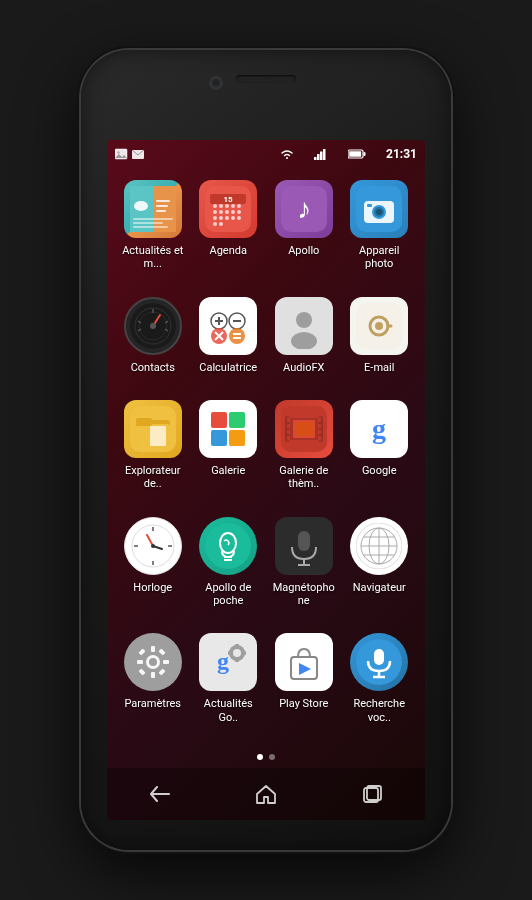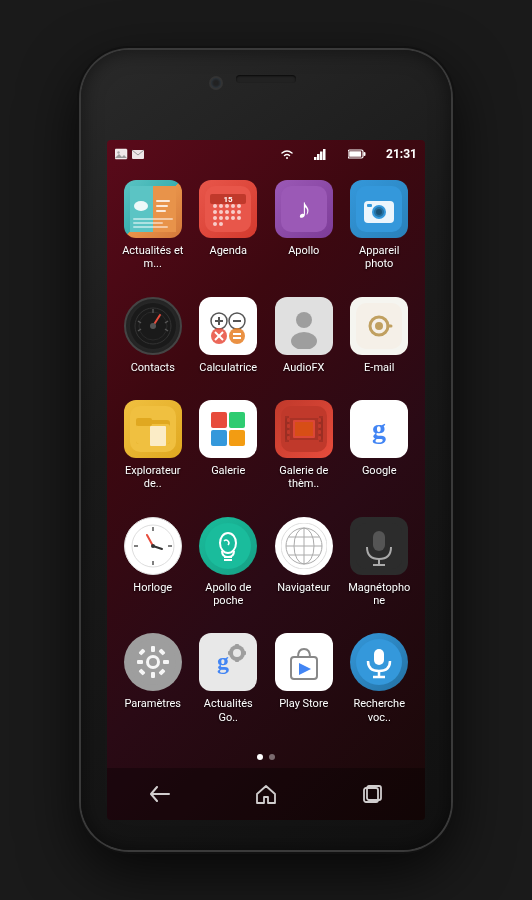--- a/index.html
+++ b/index.html
@@ -554,47 +554,47 @@
               <line x1="19" y1="34" x2="27" y2="34" stroke="white" stroke-width="2"></line>
               <line x1="19" y1="37" x2="27" y2="37" stroke="white" stroke-width="2"></line>
 
               <path d="M19,18 Q21,16 23,18 Q25,20 23,22" fill="none" stroke="white" stroke-width="1.5"></path>
             </svg>
           </div>
           <span class="app-label">Apollo de poche</span>
         </div>
 
         <div class="app-item">
+          <div class="app-icon icon-magneto">
+            <svg width="46" height="46" viewBox="0 0 46 46">
+              <rect x="0" y="0" width="46" height="46" rx="10" fill="#2c2c2c"></rect>
+
+              <rect x="17" y="8" width="12" height="20" rx="6" fill="#555"></rect>
+              <path d="M11,24 Q11,36 23,36 Q35,36 35,24" fill="none" stroke="#aaa" stroke-width="2"></path>
+              <line x1="23" y1="36" x2="23" y2="42" stroke="#aaa" stroke-width="2"></line>
+              <line x1="17" y1="42" x2="29" y2="42" stroke="#aaa" stroke-width="2"></line>
+            </svg>
+          </div>
+          <span class="app-label">Magnétophone</span>
+        </div>
+
+        <div class="app-item">
           <div class="app-icon icon-navigateur" style="border-radius: 50%;">
             <svg width="46" height="46" viewBox="0 0 46 46">
               <circle cx="23" cy="23" r="23" fill="white" stroke="#ddd" stroke-width="1"></circle>
 
               <circle cx="23" cy="23" r="18" fill="none" stroke="#aaa" stroke-width="1"></circle>
               <ellipse cx="23" cy="23" rx="10" ry="18" fill="none" stroke="#aaa" stroke-width="1"></ellipse>
               <line x1="5" y1="23" x2="41" y2="23" stroke="#aaa" stroke-width="1"></line>
               <line x1="8" y1="14" x2="38" y2="14" stroke="#aaa" stroke-width="1"></line>
               <line x1="8" y1="32" x2="38" y2="32" stroke="#aaa" stroke-width="1"></line>
               <line x1="23" y1="5" x2="23" y2="41" stroke="#aaa" stroke-width="1"></line>
             </svg>
           </div>
           <span class="app-label">Navigateur</span>
-        </div>
-
-        <div class="app-item">
-          <div class="app-icon icon-magneto">
-            <svg width="46" height="46" viewBox="0 0 46 46">
-              <rect x="0" y="0" width="46" height="46" rx="10" fill="#2c2c2c"></rect>
-
-              <rect x="17" y="8" width="12" height="20" rx="6" fill="#555"></rect>
-              <path d="M11,24 Q11,36 23,36 Q35,36 35,24" fill="none" stroke="#aaa" stroke-width="2"></path>
-              <line x1="23" y1="36" x2="23" y2="42" stroke="#aaa" stroke-width="2"></line>
-              <line x1="17" y1="42" x2="29" y2="42" stroke="#aaa" stroke-width="2"></line>
-            </svg>
-          </div>
-          <span class="app-label">Magnétophone</span>
         </div>
 
         <div class="app-item">
           <div class="app-icon icon-parametres" style="border-radius: 50%;">
             <svg width="46" height="46" viewBox="0 0 46 46">
               <circle cx="23" cy="23" r="23" fill="#9e9e9e"></circle>
 
               <circle cx="23" cy="23" r="7" fill="white" opacity="0.9"></circle>
               <circle cx="23" cy="23" r="4" fill="#9e9e9e"></circle>
 

